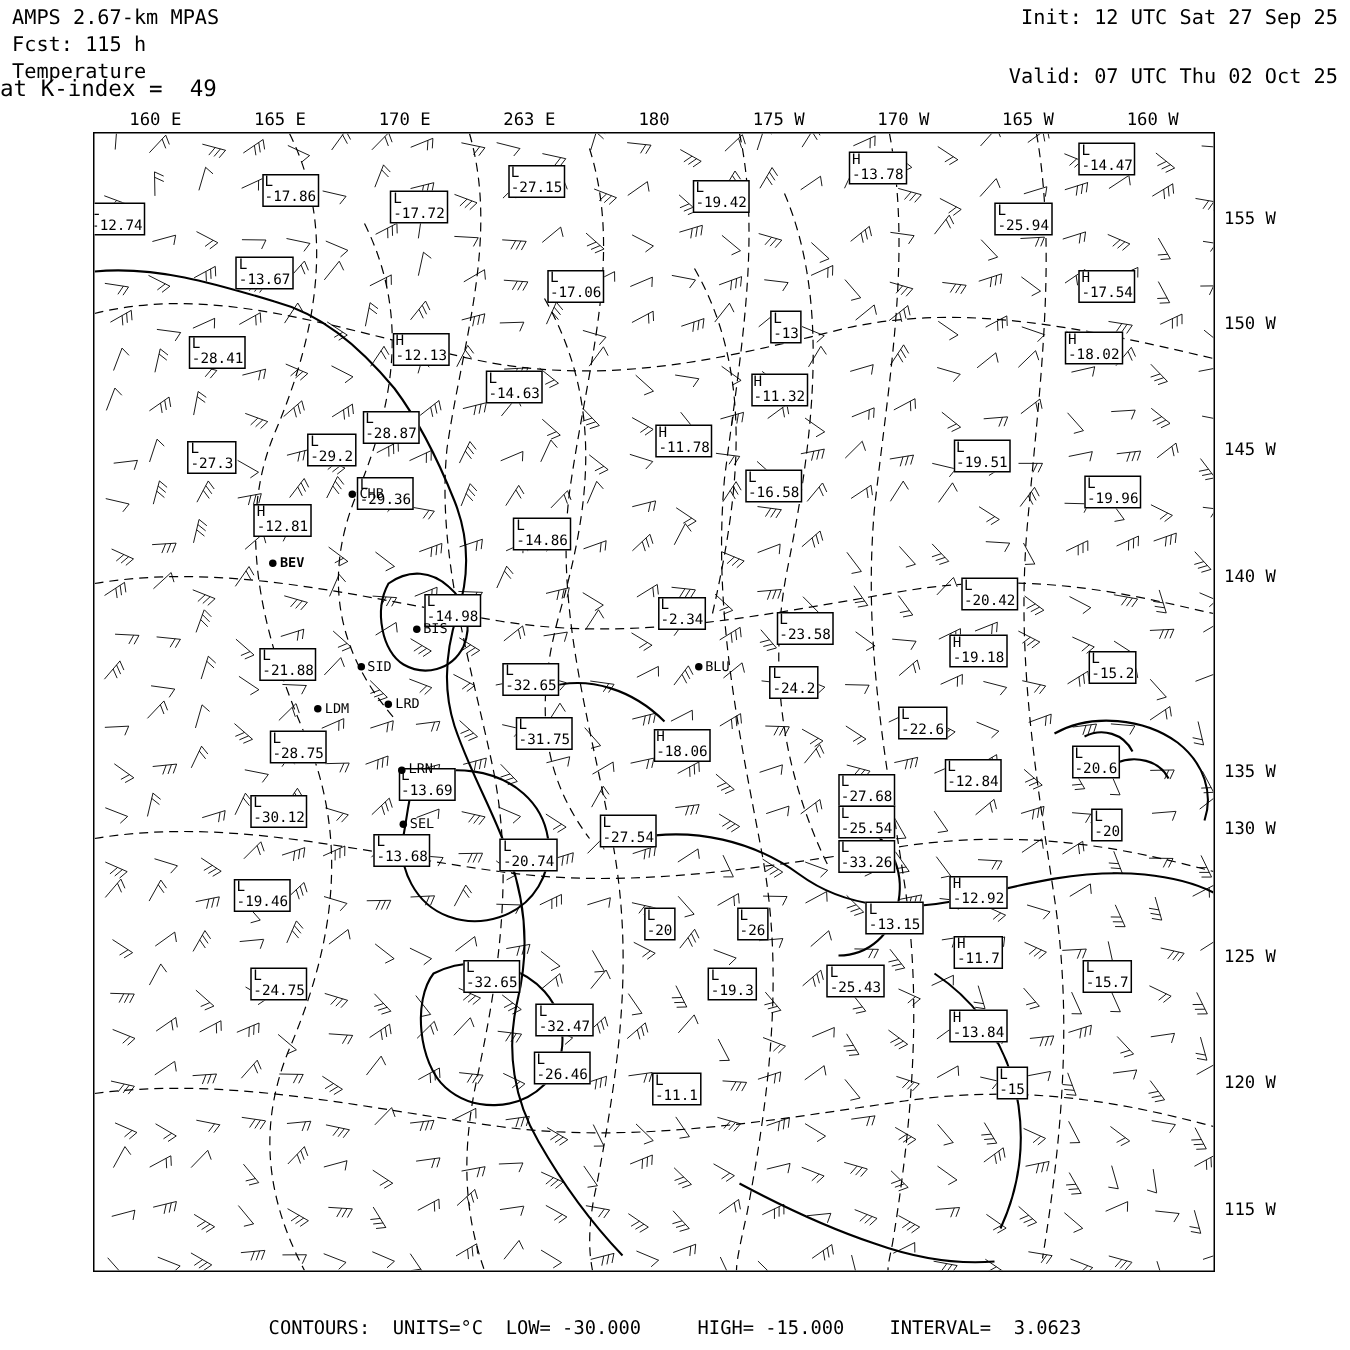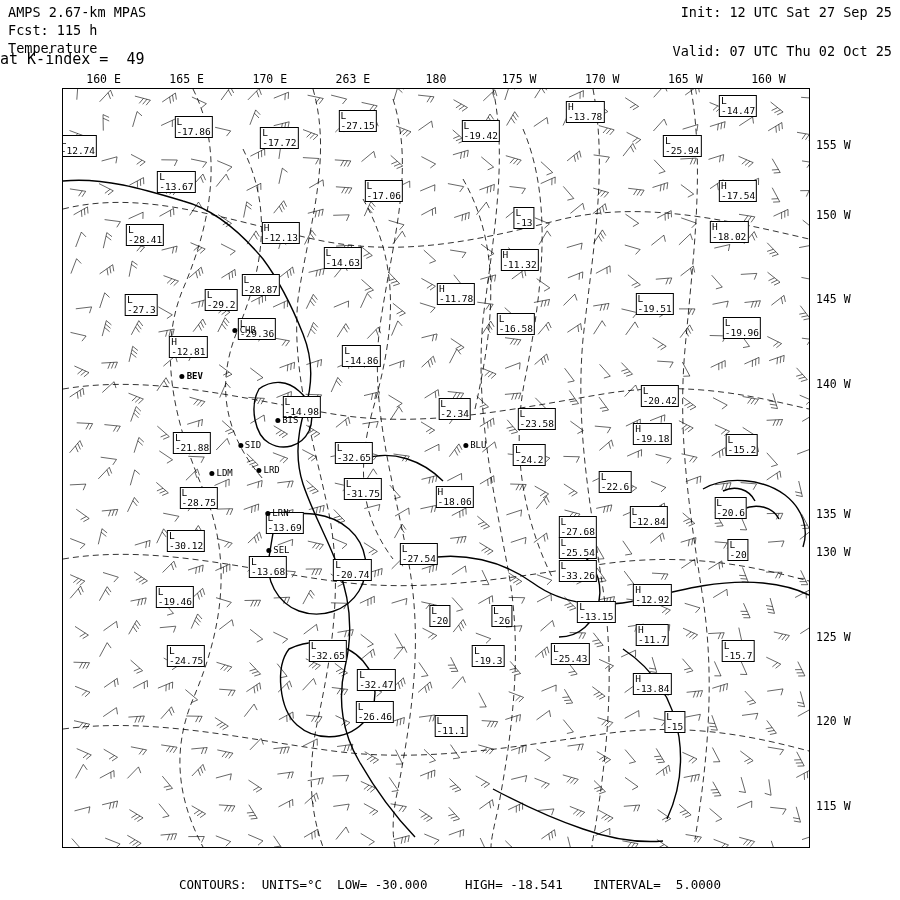--- a/index.html
+++ b/index.html
@@ -1016,21 +1016,21 @@
     <div class="stn" style="left: 223.8px; top: 331.246px;"><span class="dot"></span><span>BIS</span></div>
     <div class="stn" style="left: 128.312px; top: 286.524px; font-weight: bold;"><span class="dot"></span><span>BEV</span></div>
     <div class="stn" style="left: 186.5px; top: 356.26px;"><span class="dot"></span><span>SID</span></div>
     <div class="stn" style="left: 411.792px; top: 356.26px;"><span class="dot"></span><span>BLU</span></div>
     <div class="stn" style="left: 158.152px; top: 384.306px;"><span class="dot"></span><span>LDM</span></div>
     <div class="stn" style="left: 205.15px; top: 381.274px;"><span class="dot"></span><span>LRD</span></div>
     <div class="stn" style="left: 214px; top: 424.48px;"><span class="dot"></span><span>LRN</span></div>
     <div class="stn" style="left: 214.848px; top: 460.864px;"><span class="dot"></span><span>SEL</span></div>
   </div>
 
-<div id="footer">CONTOURS:  UNITS=°C  LOW= -30.000     HIGH= -18.541    INTERVAL=  5.0000</div>
+<div id="footer">CONTOURS:  UNITS=°C  LOW= -30.000     HIGH= -15.000    INTERVAL=  3.0623</div>
 
 <div class="axlabel xtop" style="left: 103.556px;">160 E</div>
 <div class="axlabel xtop" style="left: 186.667px;">165 E</div>
 <div class="axlabel xtop" style="left: 269.778px;">170 E</div>
 <div class="axlabel xtop" style="left: 352.889px;">263 E</div>
 <div class="axlabel xtop" style="left: 436px;">180</div>
 <div class="axlabel xtop" style="left: 519.111px;">175 W</div>
 <div class="axlabel xtop" style="left: 602.222px;">170 W</div>
 <div class="axlabel xtop" style="left: 685.333px;">165 W</div>
 <div class="axlabel xtop" style="left: 768.444px;">160 W</div>

